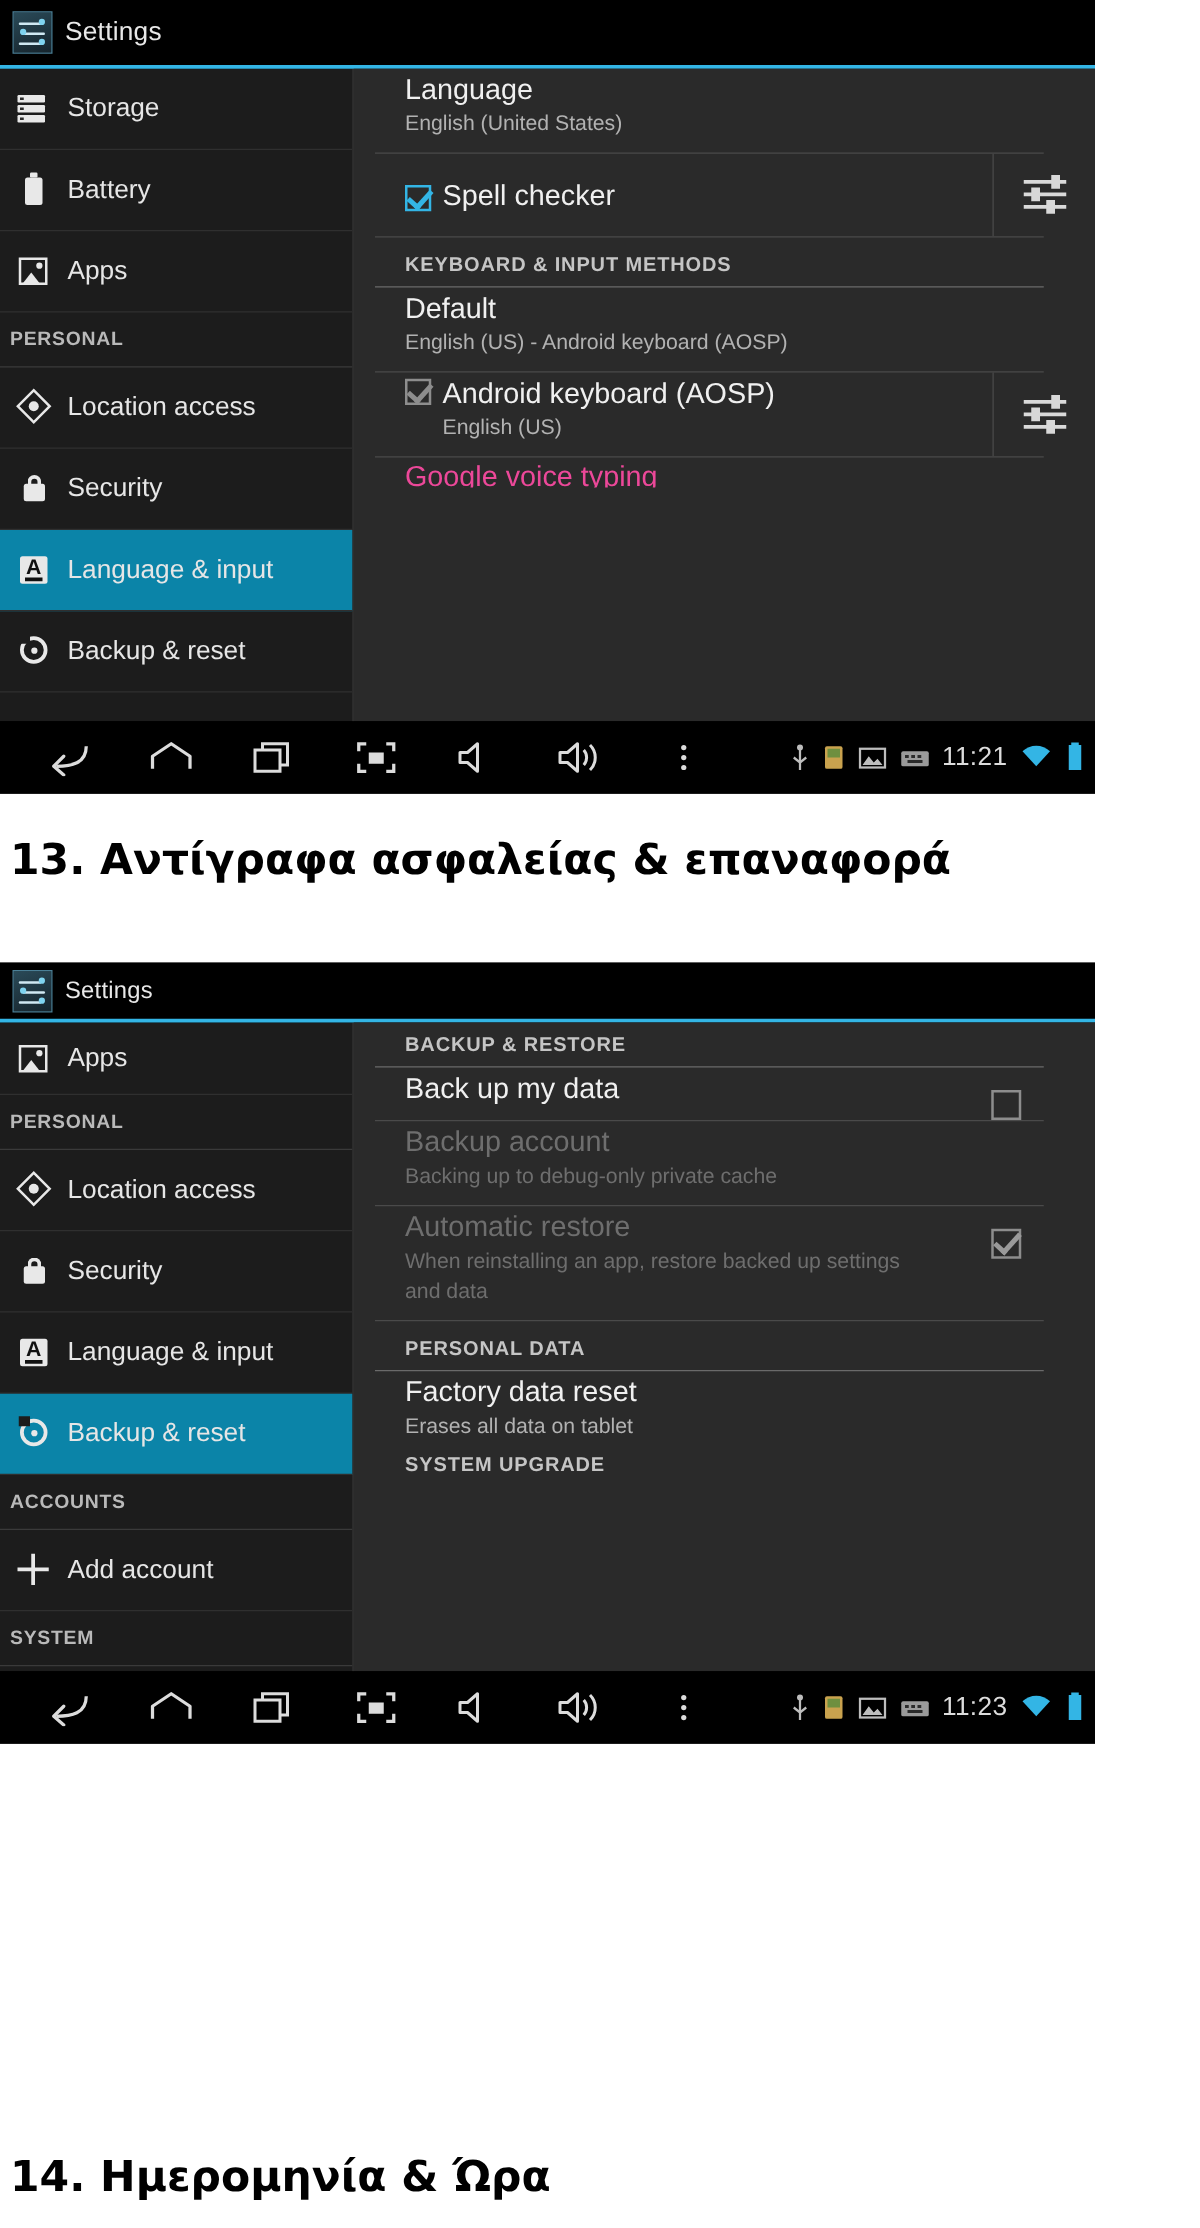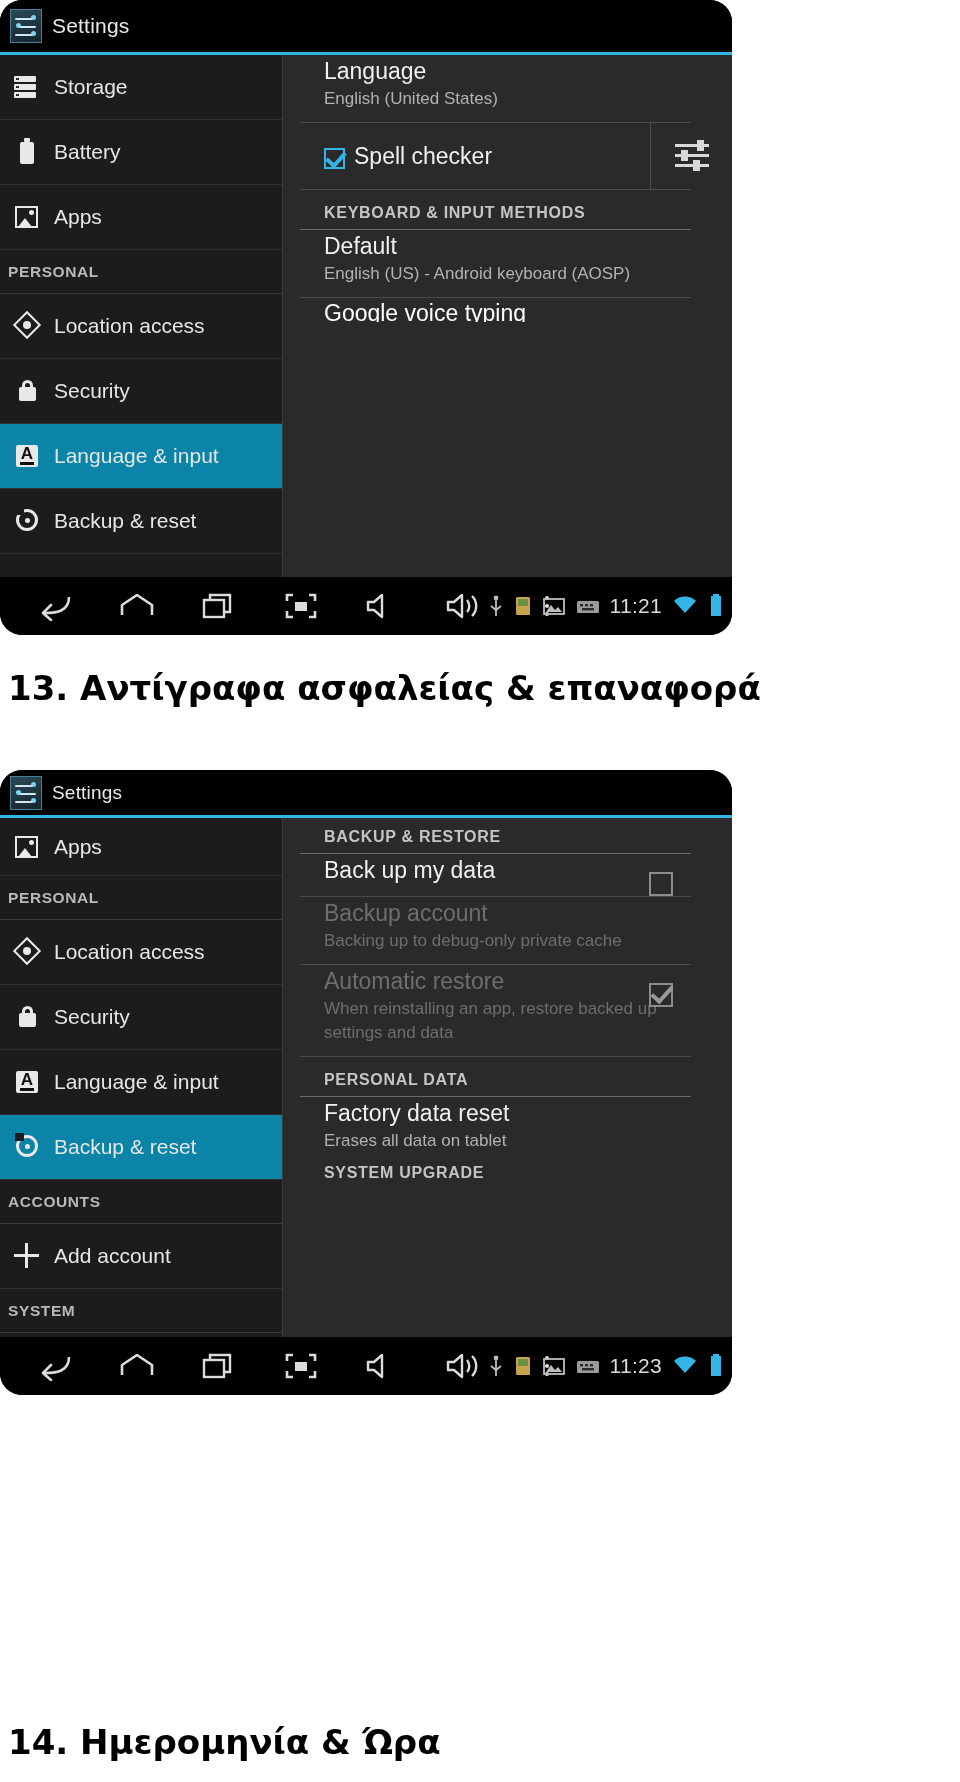--- a/index.html
+++ b/index.html
@@ -11,24 +11,23 @@
     overflow: hidden;
   }
 
   
   .page { position: relative; width: 960px; height: 1782px; background: #fff; }
 
   
   .shot {
     position: absolute;
     left: 0;
-    width: 732px;
+    width: 876px;
     background: #000;
     overflow: hidden;
-    border-radius: 22px;
   }
   .shot.first  { top: 0;   height: 635px; }
   .shot.second { top: 770px; height: 625px; }
 
   
   .shot::after {
     content: "";
     position: absolute; top: 0; right: 0; bottom: 0;
     width: 0;
   }
@@ -229,21 +228,21 @@
     border: 2px solid #8d8d8d;
   }
   .row-cb.checked::after {
     content:""; position:absolute; left:5px; top:-3px;
     width:8px; height:17px; border:solid #9a9a9a; border-width:0 4px 4px 0;
     transform: rotate(42deg);
   }
 
   
   .clip { height: 24px; overflow: hidden; margin-right: 41px; padding-left: 24px; }
-  .clip .r-title { font-size: 23px; color:#ffffff; }
+  .clip .r-title { font-size: 23px; color:#ec4899; }
 
   
   .navbar {
     height: 58px;
     background: #000;
     display: flex;
     align-items: center;
     position: relative;
   }
   .nav-left { display: flex; align-items: center; gap: 0px; padding-left: 14px; }
@@ -383,20 +382,37 @@
 
         <div class="sec-head">KEYBOARD &amp; INPUT METHODS</div>
 
         <div class="row">
           <div class="texts">
             <div class="r-title">Default</div>
             <div class="r-sub">English (US) - Android keyboard (AOSP)</div>
           </div>
         </div>
 
+        <div class="row">
+          <span class="cb ondim"></span>
+          <div class="texts">
+            <div class="r-title">Android keyboard (AOSP)</div>
+            <div class="r-sub">English (US)</div>
+          </div>
+          <div class="row-right">
+            <span class="sliders">
+                <b></b>
+                <b></b>
+                <b></b>
+                <s></s>
+                <s></s>
+                <s></s>
+              </span>
+          </div>
+        </div>
 
         <div class="clip">
           <div class="r-title">Google voice typing</div>
         </div>
       </div>
     </div>
 
     <div class="navbar">
       <div class="nav-left">
         <div class="nav-btn">

